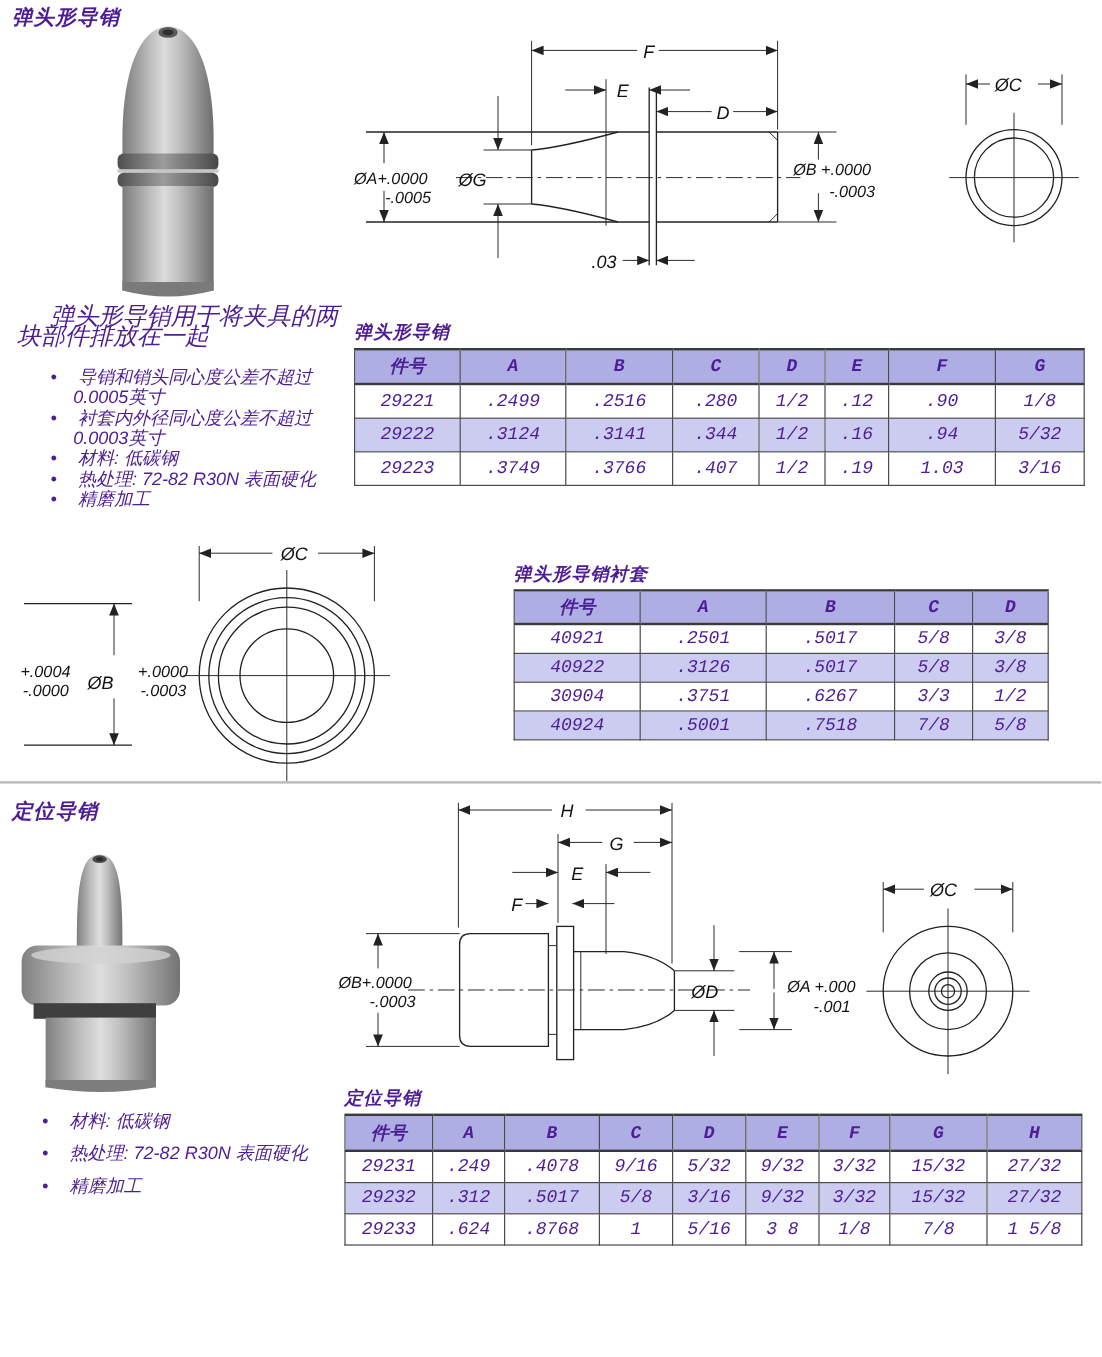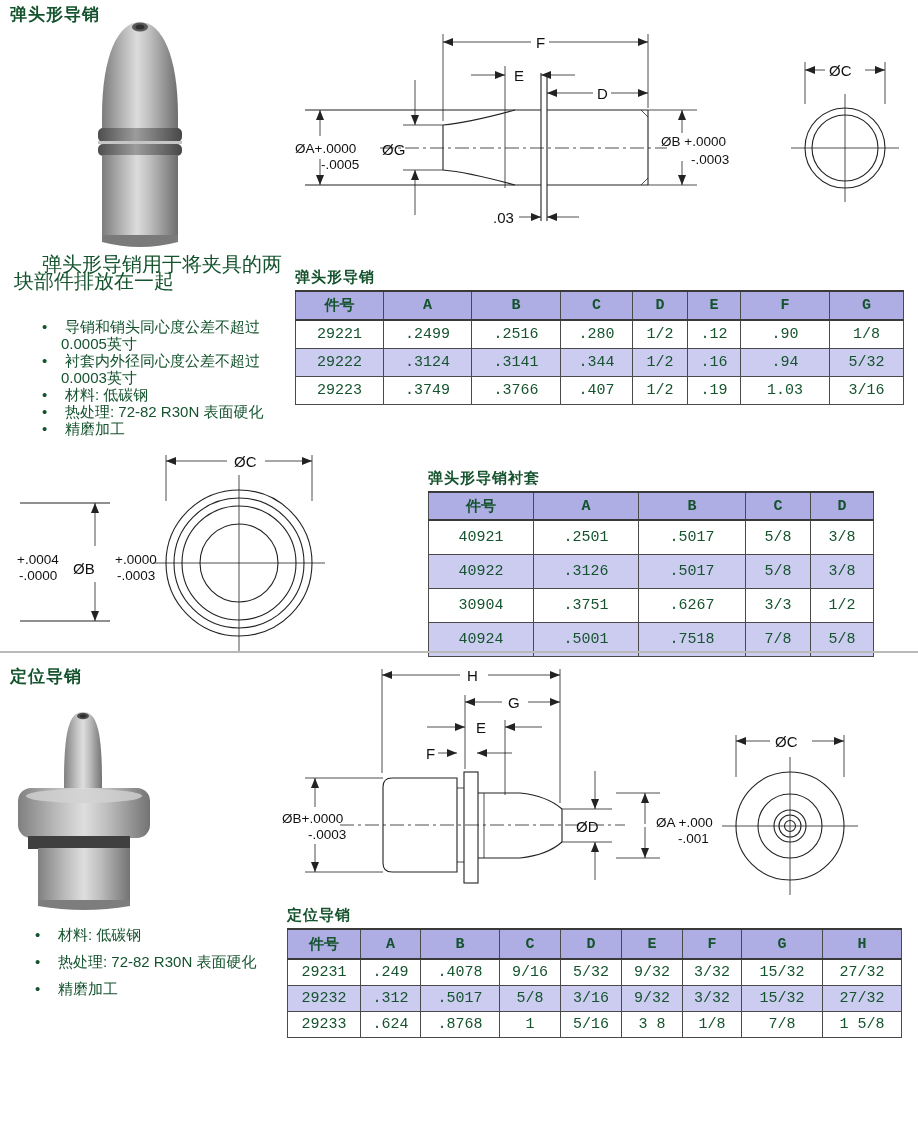--- a/index.html
+++ b/index.html
@@ -1,38 +1,38 @@
 <!DOCTYPE html>
 <html><head>
 <meta charset="utf-8">
 <style>
   * { margin:0; padding:0; box-sizing:border-box; }
   body { background:#fff; }
   .page { position:relative; width:918px; height:1131px; background:#fff; overflow:hidden;
-          font-family:"Liberation Sans", sans-serif; color:#14532d; }
+          font-family:"Liberation Sans", sans-serif; color:#4c1d95;font-style:italic; }
   .abs { position:absolute; }
   .sec-title { font-size:17px; font-weight:bold; letter-spacing:1px; }
   .intro { font-size:20px; line-height:17px; text-indent:28px; }
   ul.specs { list-style:none; font-size:15px; }
   ul.specs li { padding-left:23px; text-indent:-23px; line-height:17px; }
   ul.specs li::before { content:"•"; display:inline-block; width:23px; text-indent:0;
                         text-align:left; padding-left:4px; }
   ul.specs.wide li { line-height:18px; margin-bottom:9px; }
   .tbl-cap { font-size:15px; font-weight:bold; margin-bottom:3px; letter-spacing:1px; }
   table.dtable { border-collapse:collapse; table-layout:fixed;
                  font-family:"Liberation Mono", monospace; font-size:15px; }
   table.dtable th, table.dtable td { border:1px solid #4a4a4a; text-align:center;
                  overflow:hidden; white-space:nowrap; }
   table.dtable th { background:#aeaee4; font-weight:bold; border-top:2px solid #3a3a3a;
                  border-bottom:2px solid #3a3a3a; }
   table.dtable { border:1px solid #84cc16; }
   table.dtable tbody tr:nth-child(even) td { background:#ccccf0; }
   table.dtable tbody tr:nth-child(odd) td { background:#ffffff; }
   #table1 th { height:29px; } #table1 td { height:28px; }
-  #table2 th { height:28px; } #table2 td { height:34px; }
+  #table2 th { height:28px; } #table2 td { height:24px; }
   #table3 th { height:30px; } #table3 td { height:26px; }
   .divider { background:#b9b9b9; }
   svg .dl { stroke:#222; stroke-width:1.1; fill:none; }
   svg .thin { stroke:#222; stroke-width:0.8; fill:none; }
   svg .cl { stroke:#222; stroke-width:0.8; fill:none; stroke-dasharray:14 4 3 4; }
   svg text.dt { font-family:"Liberation Sans", sans-serif; font-size:15px; fill:#111; }
   svg text.dts { font-family:"Liberation Sans", sans-serif; font-size:13.5px; fill:#111; }
 </style>
 </head>
 <body>
@@ -126,21 +126,21 @@
       <line class="thin" x1="560" y1="76" x2="560" y2="184"></line>
       <line class="thin" x1="520" y1="44" x2="520" y2="86"></line>
       <line class="thin" x1="600" y1="44" x2="600" y2="86"></line>
       <line class="thin" x1="540" y1="52" x2="520" y2="52" marker-end="url(#arw1)"></line>
       <line class="thin" x1="580" y1="52" x2="600" y2="52" marker-end="url(#arw1)"></line>
       <text class="dt" x="544" y="58">ØC</text>
     </g>
   </svg>
 
   <div class="abs intro" style="left:14px; top:256px; width:274px;">弹头形导销用于将夹具的两块部件排放在一起</div>
-  <ul class="abs specs" style="left:38px; top:318px; width:252px;">
+  <ul class="abs specs" style="left:38px; top:306px; width:252px;">
       <li>导销和销头同心度公差不超过 0.0005英寸</li>
       <li>衬套内外径同心度公差不超过 0.0003英寸</li>
       <li>材料: 低碳钢</li>
       <li>热处理: 72-82 R30N 表面硬化</li>
       <li>精磨加工</li>
     </ul>
 
   <div class="abs" style="left:295px; top:268px;">
     <div class="tbl-cap">弹头形导销</div>
     <table class="dtable" id="table1">

